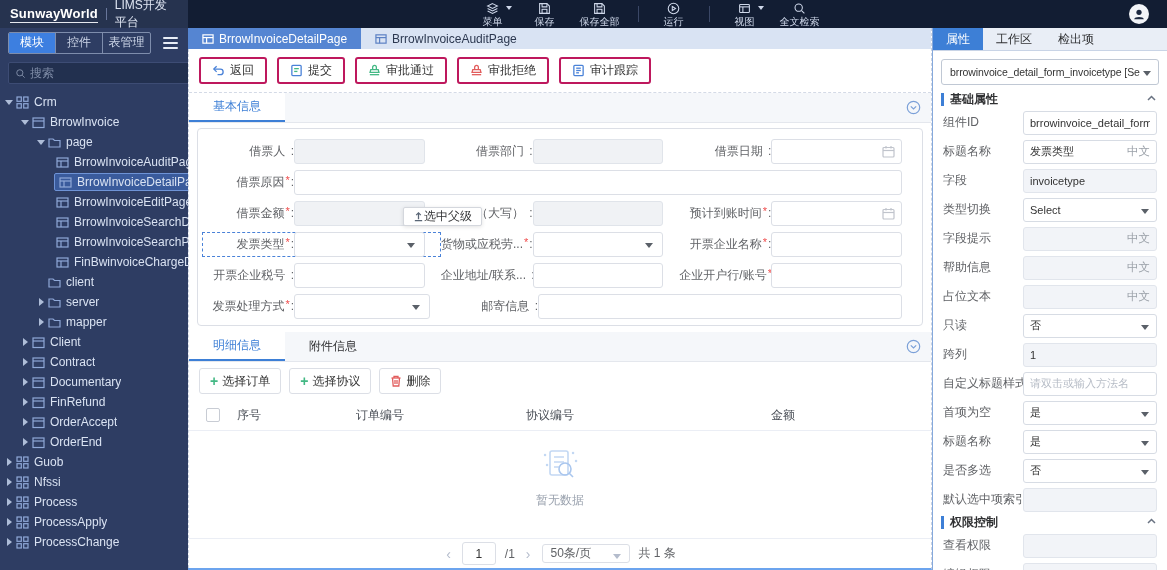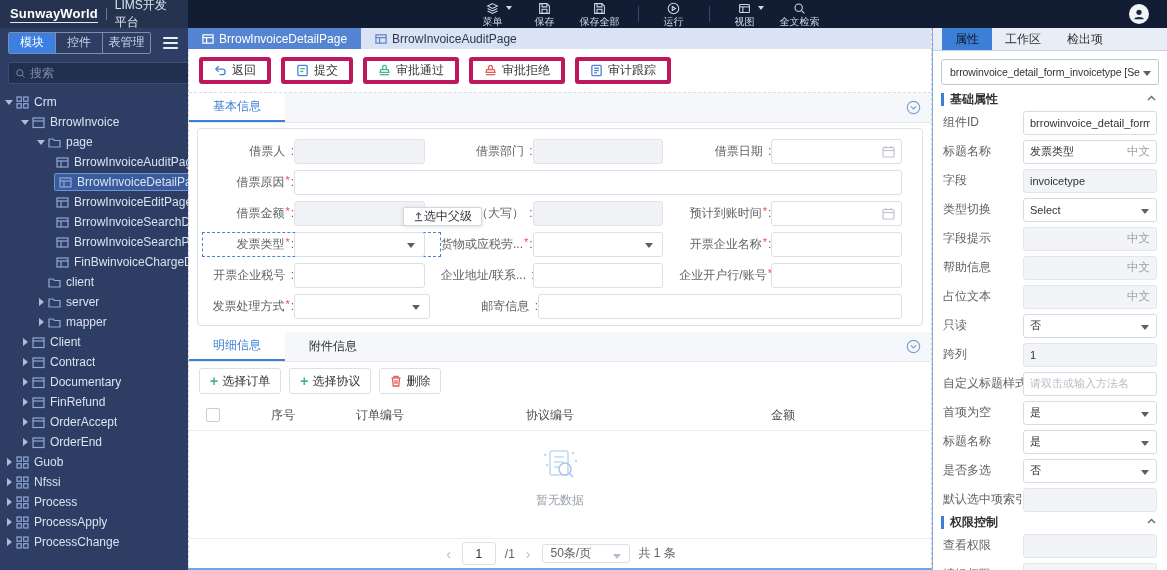--- a/index.html
+++ b/index.html
@@ -53,21 +53,21 @@
 
   
   .main { flex:1; min-width:0; display:flex; flex-direction:column; background:#fff; border-right:1px dashed #c9d2e2; border-bottom:2px solid #6ca4ee; }
   .doc-tabs { height:21px; flex:0 0 21px; background:#d9e3f3; display:flex; align-items:stretch; }
   .dtab { display:flex; align-items:center; gap:5px; padding:0 14px; font-size:12px; color:#2c3850; cursor:pointer; }
   .dtab svg { width:12px; height:12px; stroke:#5c81c4; fill:none; stroke-width:1.3; }
   .dtab.active { background:#5585d2; color:#fff; }
   .dtab.active svg { stroke:#fff; }
   .canvas { flex:1; display:flex; flex-direction:column; min-height:0; border-left:1px dashed #ccd4e2; }
   .action-bar { height:44px; flex:0 0 44px; display:flex; align-items:center; gap:10px; padding:0 10px; border-bottom:1px dashed #d4dae6; }
-  .abtn { height:27px; display:flex; align-items:center; gap:5px; padding:0 11px; border:4px solid #be185d; border-radius:3px; background:#fff; font-size:12px; color:#333; cursor:pointer; }
+  .abtn { height:27px; display:flex; align-items:center; gap:5px; padding:0 11px; border:2px solid #be185d; border-radius:3px; background:#fff; font-size:12px; color:#333; cursor:pointer; }
   .abtn svg { width:13px; height:13px; fill:none; stroke-width:1.4; }
   .ic-blue { stroke:#4a82d8; } .ic-green { stroke:#43b884; } .ic-red { stroke:#e25c5c; }
 
   .sec-tabs { height:30px; flex:0 0 30px; background:#f5f7fa; border-bottom:1px solid #e4e7ed; display:flex; align-items:stretch; padding-right:10px; }
   .sectab { padding:0 24px; display:flex; align-items:center; font-size:12px; color:#303133; cursor:pointer; }
   .sectab.active { background:#fff; color:#3d7fd6; border-bottom:2px solid #3d7fd6; }
   .sec-collapse { margin-left:auto; align-self:center; width:15px; height:15px; cursor:pointer; }
   .sec-collapse svg { width:15px; height:15px; stroke:#7ba0d8; fill:none; stroke-width:1.2; }
 
   .basic-panel { margin:5px 8px 6px 8px; border:1px solid #dcdfe6; border-radius:4px; padding:7px 4px 3px 4px; position:relative; flex:0 0 192px; }
@@ -85,38 +85,38 @@
   .tooltip svg { width:11px; height:11px; stroke:#5a6676; fill:none; stroke-width:1.4; }
 
   .detail { flex:1; display:flex; flex-direction:column; min-height:0; }
   .detail-toolbar { height:38px; flex:0 0 38px; display:flex; align-items:center; gap:8px; padding:0 10px; }
   .dbtn { height:26px; display:flex; align-items:center; gap:4px; padding:0 10px; border:1px solid #dcdfe6; border-radius:3px; background:#fff; font-size:12px; color:#333; cursor:pointer; }
   .plus { color:#43b884; font-size:14px; font-weight:bold; line-height:1; }
   .dbtn svg { width:12px; height:12px; stroke:#e25c5c; fill:none; stroke-width:1.3; }
   .dtable-head { height:31px; flex:0 0 31px; display:flex; align-items:center; border-bottom:1px solid #ebeef5; color:#4a4f57; }
   .col-chk { width:48px; flex:0 0 48px; display:flex; justify-content:center; }
   .chk { width:14px; height:14px; border:1px solid #c8ccd4; border-radius:2px; background:#fff; cursor:pointer; }
-  .col-idx { width:58px; flex:0 0 58px; text-align:right; }
+  .col-idx { width:58px; flex:0 0 58px; text-align:left; }
   .col-ord { width:170px; flex:0 0 170px; text-align:center; }
   .col-agr { width:170px; flex:0 0 170px; text-align:center; }
   .col-amt { flex:1; text-align:center; }
   .dtable-body { flex:1; display:flex; flex-direction:column; align-items:center; justify-content:flex-start; padding-top:12px; min-height:0; }
   .empty-ill svg { width:44px; height:44px; }
   .empty-text { color:#9aa2ae; font-size:12px; margin-top:2px; }
   .paging { height:30px; flex:0 0 30px; border-top:1px solid #ebeef5; display:flex; align-items:center; justify-content:center; gap:9px; color:#606266; }
   .pg-arrow { color:#b4bccc; font-size:14px; cursor:pointer; padding:0 2px; }
   .pg-page { width:34px; height:23px; border:1px solid #dcdfe6; border-radius:3px; text-align:center; line-height:22px; color:#333; cursor:pointer; }
   .pg-size { width:88px; height:19px; border:1px solid #dcdfe6; border-radius:3px; display:flex; align-items:center; padding:0 8px; color:#606266; cursor:pointer; position:relative; }
   .pg-size::after { content:""; position:absolute; right:8px; top:9px; border-left:4px solid transparent; border-right:4px solid transparent; border-top:5px solid #b4bccc; }
 
   
   .rpanel { width:235px; flex:0 0 235px; background:#fff; border-left:1px solid #86a9dc; display:flex; flex-direction:column; overflow:hidden; }
   .rtabs { height:23px; flex:0 0 23px; background:#e9eef6; border-bottom:1px solid #c9d4e6; display:flex; align-items:stretch; }
   .rtab { padding:0 13px; display:flex; align-items:center; font-size:12px; color:#303133; cursor:pointer; }
-  .rtab.active { background:#3d7fd6; color:#0f172a;margin-left:9px; }
+  .rtab.active { background:#3d7fd6; color:#ffffff; }
   .rsel-row { padding:8px 8px 6px 8px; }
   .rsel { height:26px; border:1px solid #c0c8d4; border-radius:3px; display:flex; align-items:center; padding:0 18px 0 8px; position:relative; cursor:pointer; }
   .rsel-text { font-size:10.5px; color:#333; white-space:nowrap; overflow:hidden; letter-spacing:-0.1px; }
   .rsel::after { content:""; position:absolute; right:7px; top:11px; border-left:4px solid transparent; border-right:4px solid transparent; border-top:5px solid #5a6068; }
   .rsec-head { height:26px; display:flex; align-items:center; padding:0 10px 0 8px; cursor:pointer; }
   .rbar { width:3px; height:13px; background:#3d7fd6; margin-right:6px; flex:0 0 3px; }
   .rsec-title { font-weight:bold; color:#303133; font-size:12px; }
   .rchev { margin-left:auto; }
   .rchev svg { width:11px; height:11px; stroke:#6a7382; fill:none; stroke-width:1.5; }
   .prow { display:flex; align-items:center; padding:2.5px 10px; }

